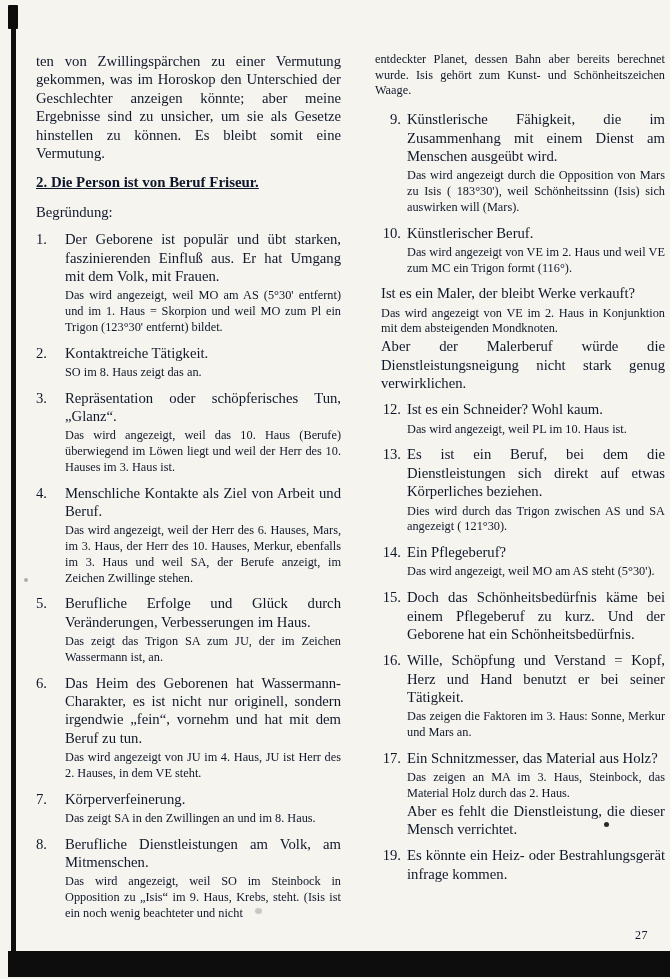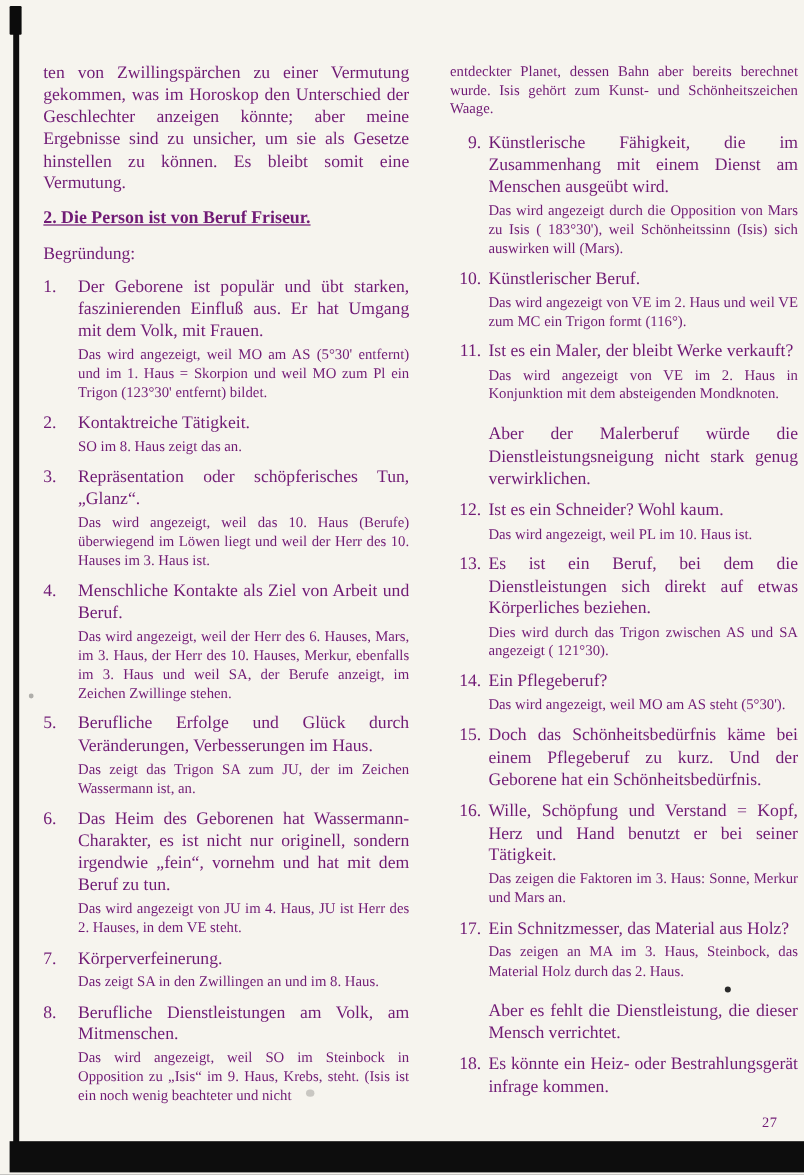--- a/index.html
+++ b/index.html
@@ -2,21 +2,21 @@
 <html><head>
 <meta charset="utf-8">
 <style>
   html,body{margin:0;padding:0;background:#777;}
   .page{
     position:relative;
     width:670px;height:979px;
     background:#f6f4ee;
     overflow:hidden;
     font-family:"Liberation Serif","DejaVu Serif",serif;
-    color:#701a75;
+    color:#0f172a;
   }
   
   .scan-edge-left{
     position:absolute;left:11px;top:6px;width:5px;height:948px;
     background:#0e0e0e;border-radius:1px;
   }
   .scan-edge-left::before{
     content:"";position:absolute;left:-3px;top:-1px;width:10px;height:24px;
     background:#0c0c0c;border-radius:1px;
   }
@@ -51,21 +51,21 @@
   .subheading{margin:0 0 9px;}
 
   .item{display:flex;margin:0 0 8px;}
   .num{
     flex:0 0 auto;font-size:14.7px;line-height:1.25;
   }
   .col-left .num{width:23px;text-align:left;}
   .col-right .num{width:26px;text-align:right;}
   .item-body{flex:1 1 auto;margin-left:6px;min-width:0;}
   .item-note{margin-top:3px;}
-  .item-para{margin-top:16px;}
+  .item-para{margin-top:0;}
 
   .page-number{
     position:absolute;top:928px;right:22px;
     font-size:12px;letter-spacing:.5px;
   }
 </style>
 </head>
 <body>
 
 <div class="page">
@@ -151,21 +151,20 @@
             </div>
           </div>
           <div class="item">
             <span class="num">10.</span>
             <div class="item-body">
               <p class="body-text item-text">Künstlerischer Beruf.</p>
               <p class="note-text item-note">Das wird angezeigt von VE im 2. Haus und weil VE zum MC ein Trigon formt (116°).</p>
             </div>
           </div>
           <div class="item">
-            <span class="num">11.</span>
             <div class="item-body">
               <p class="body-text item-text">Ist es ein Maler, der bleibt Werke verkauft?</p>
               <p class="note-text item-note">Das wird angezeigt von VE im 2. Haus in Konjunktion mit dem absteigenden Mondknoten.</p>
               <p class="body-text item-para">Aber der Malerberuf würde die Dienstleistungsneigung nicht stark genug verwirklichen.</p>
             </div>
           </div>
           <div class="item">
             <span class="num">12.</span>
             <div class="item-body">
               <p class="body-text item-text">Ist es ein Schneider? Wohl kaum.</p>
@@ -201,21 +200,21 @@
           </div>
           <div class="item">
             <span class="num">17.</span>
             <div class="item-body">
               <p class="body-text item-text">Ein Schnitzmesser, das Material aus Holz?</p>
               <p class="note-text item-note">Das zeigen an MA im 3. Haus, Steinbock, das Material Holz durch das 2. Haus.</p>
               <p class="body-text item-para">Aber es fehlt die Dienstleistung, die dieser Mensch verrichtet.</p>
             </div>
           </div>
           <div class="item">
-            <span class="num">18.</span>
+            <span class="num">19.</span>
             <div class="item-body">
               <p class="body-text item-text">Es könnte ein Heiz- oder Bestrahlungsgerät infrage kommen.</p>
             </div>
           </div>
         </div>
     </div>
   </div>
 
   <div class="page-number">27</div>
 </div>

